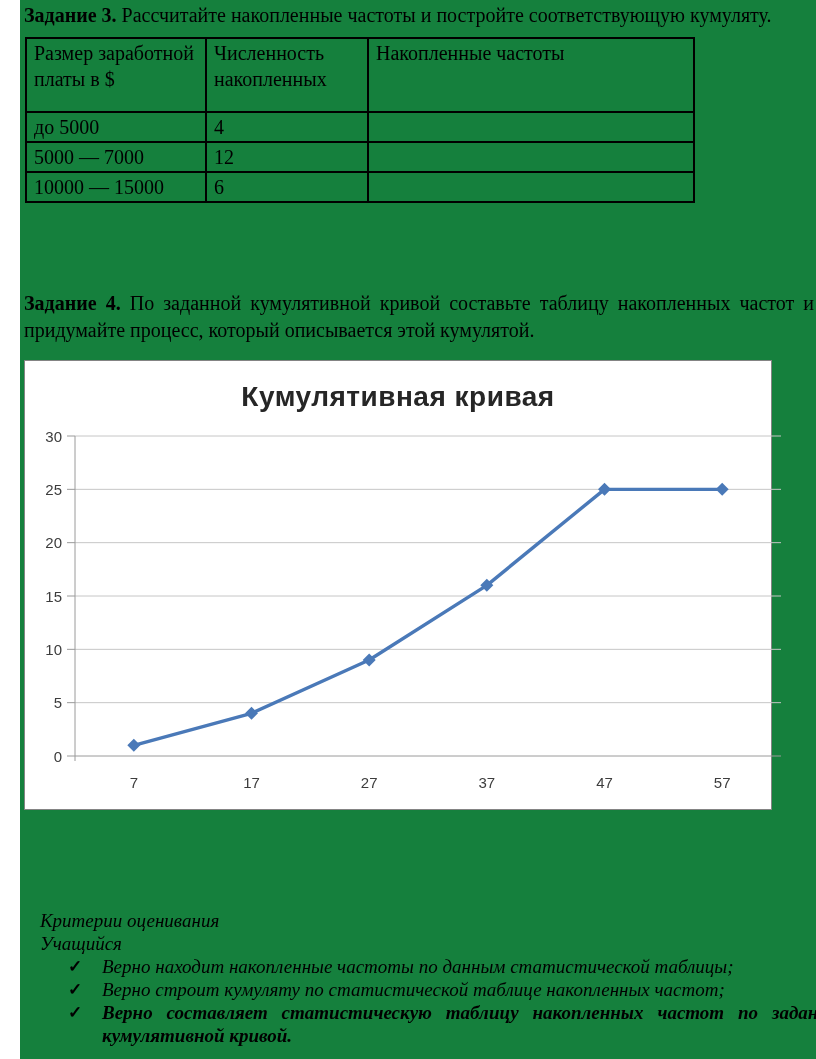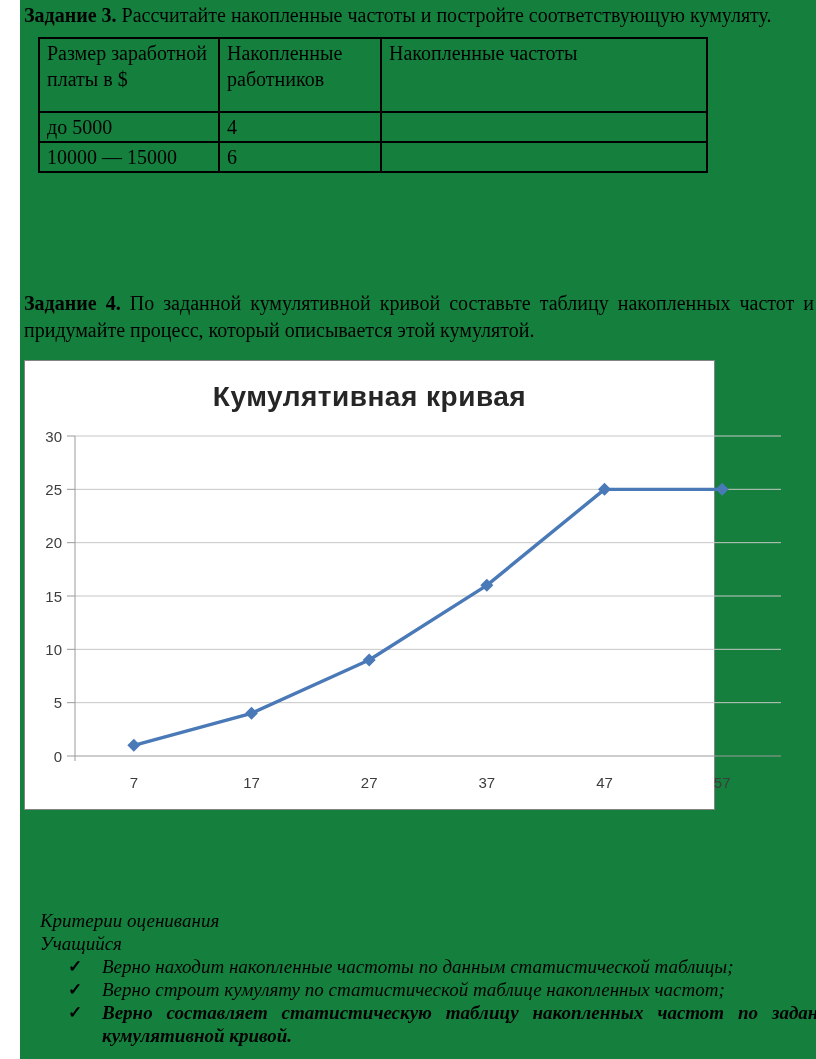--- a/index.html
+++ b/index.html
@@ -6,32 +6,32 @@
   .page{
     position:relative;width:816px;height:1059px;background:#15803d;
     font-family:"Liberation Serif",serif;color:#000;overflow:hidden;margin-left:20px;
   }
   .para{position:absolute;margin:0;font-size:20px;line-height:27px;}
   .lead{font-weight:bold;}
   #p-task3{top:2px;left:4px;width:806px;}
   #p-task4{top:290px;left:4px;width:790px;text-align:justify;font-family:Liberation Serif, serif;}
 
   table.freq{
-    position:absolute;top:37px;left:18px;border-collapse:collapse;
+    position:absolute;top:37px;left:5px;border-collapse:collapse;
     table-layout:fixed;font-size:20px;line-height:26px;
   }
   .freq th,.freq td{
     border:2px solid #000;font-weight:normal;text-align:left;
     vertical-align:top;padding:1px 7px;overflow:hidden;
   }
   .freq th{height:70px;}
   .freq td{height:25px;}
 
   .chart-box{
-    position:absolute;top:360px;left:4px;width:691px;height:450px;
+    position:absolute;top:360px;left:4px;width:748px;height:450px;
     border:1.5px solid #848484;background:#fff;box-sizing:border-box;
   }
   .chart-title{
     position:absolute;top:20px;left:0;width:100%;text-align:center;
     font-family:"Liberation Sans",sans-serif;font-weight:bold;
     font-size:28px;color:#262626;letter-spacing:.5px;
   }
   svg.plot{position:absolute;left:0;top:0;width:773px;height:446px;}
   .tick{font-family:"Liberation Sans",sans-serif;font-size:15px;}
 
@@ -57,28 +57,33 @@
 
   <table class="freq">
     <colgroup>
       <col style="width:180px">
         <col style="width:162px">
         <col style="width:326px">
     </colgroup>
     <thead>
       <tr>
         <th>Размер заработной платы в $</th>
-        <th>Накопленные работников</th>
+        <th>Численность накопленных</th>
         <th>Накопленные частоты</th>
       </tr>
     </thead>
     <tbody>
       <tr>
         <td>до 5000</td>
         <td>4</td>
+        <td></td>
+      </tr>
+      <tr>
+        <td>5000 — 7000</td>
+        <td>12</td>
         <td></td>
       </tr>
       <tr>
         <td>10000 — 15000</td>
         <td>6</td>
         <td></td>
       </tr>
     </tbody>
   </table>
 

